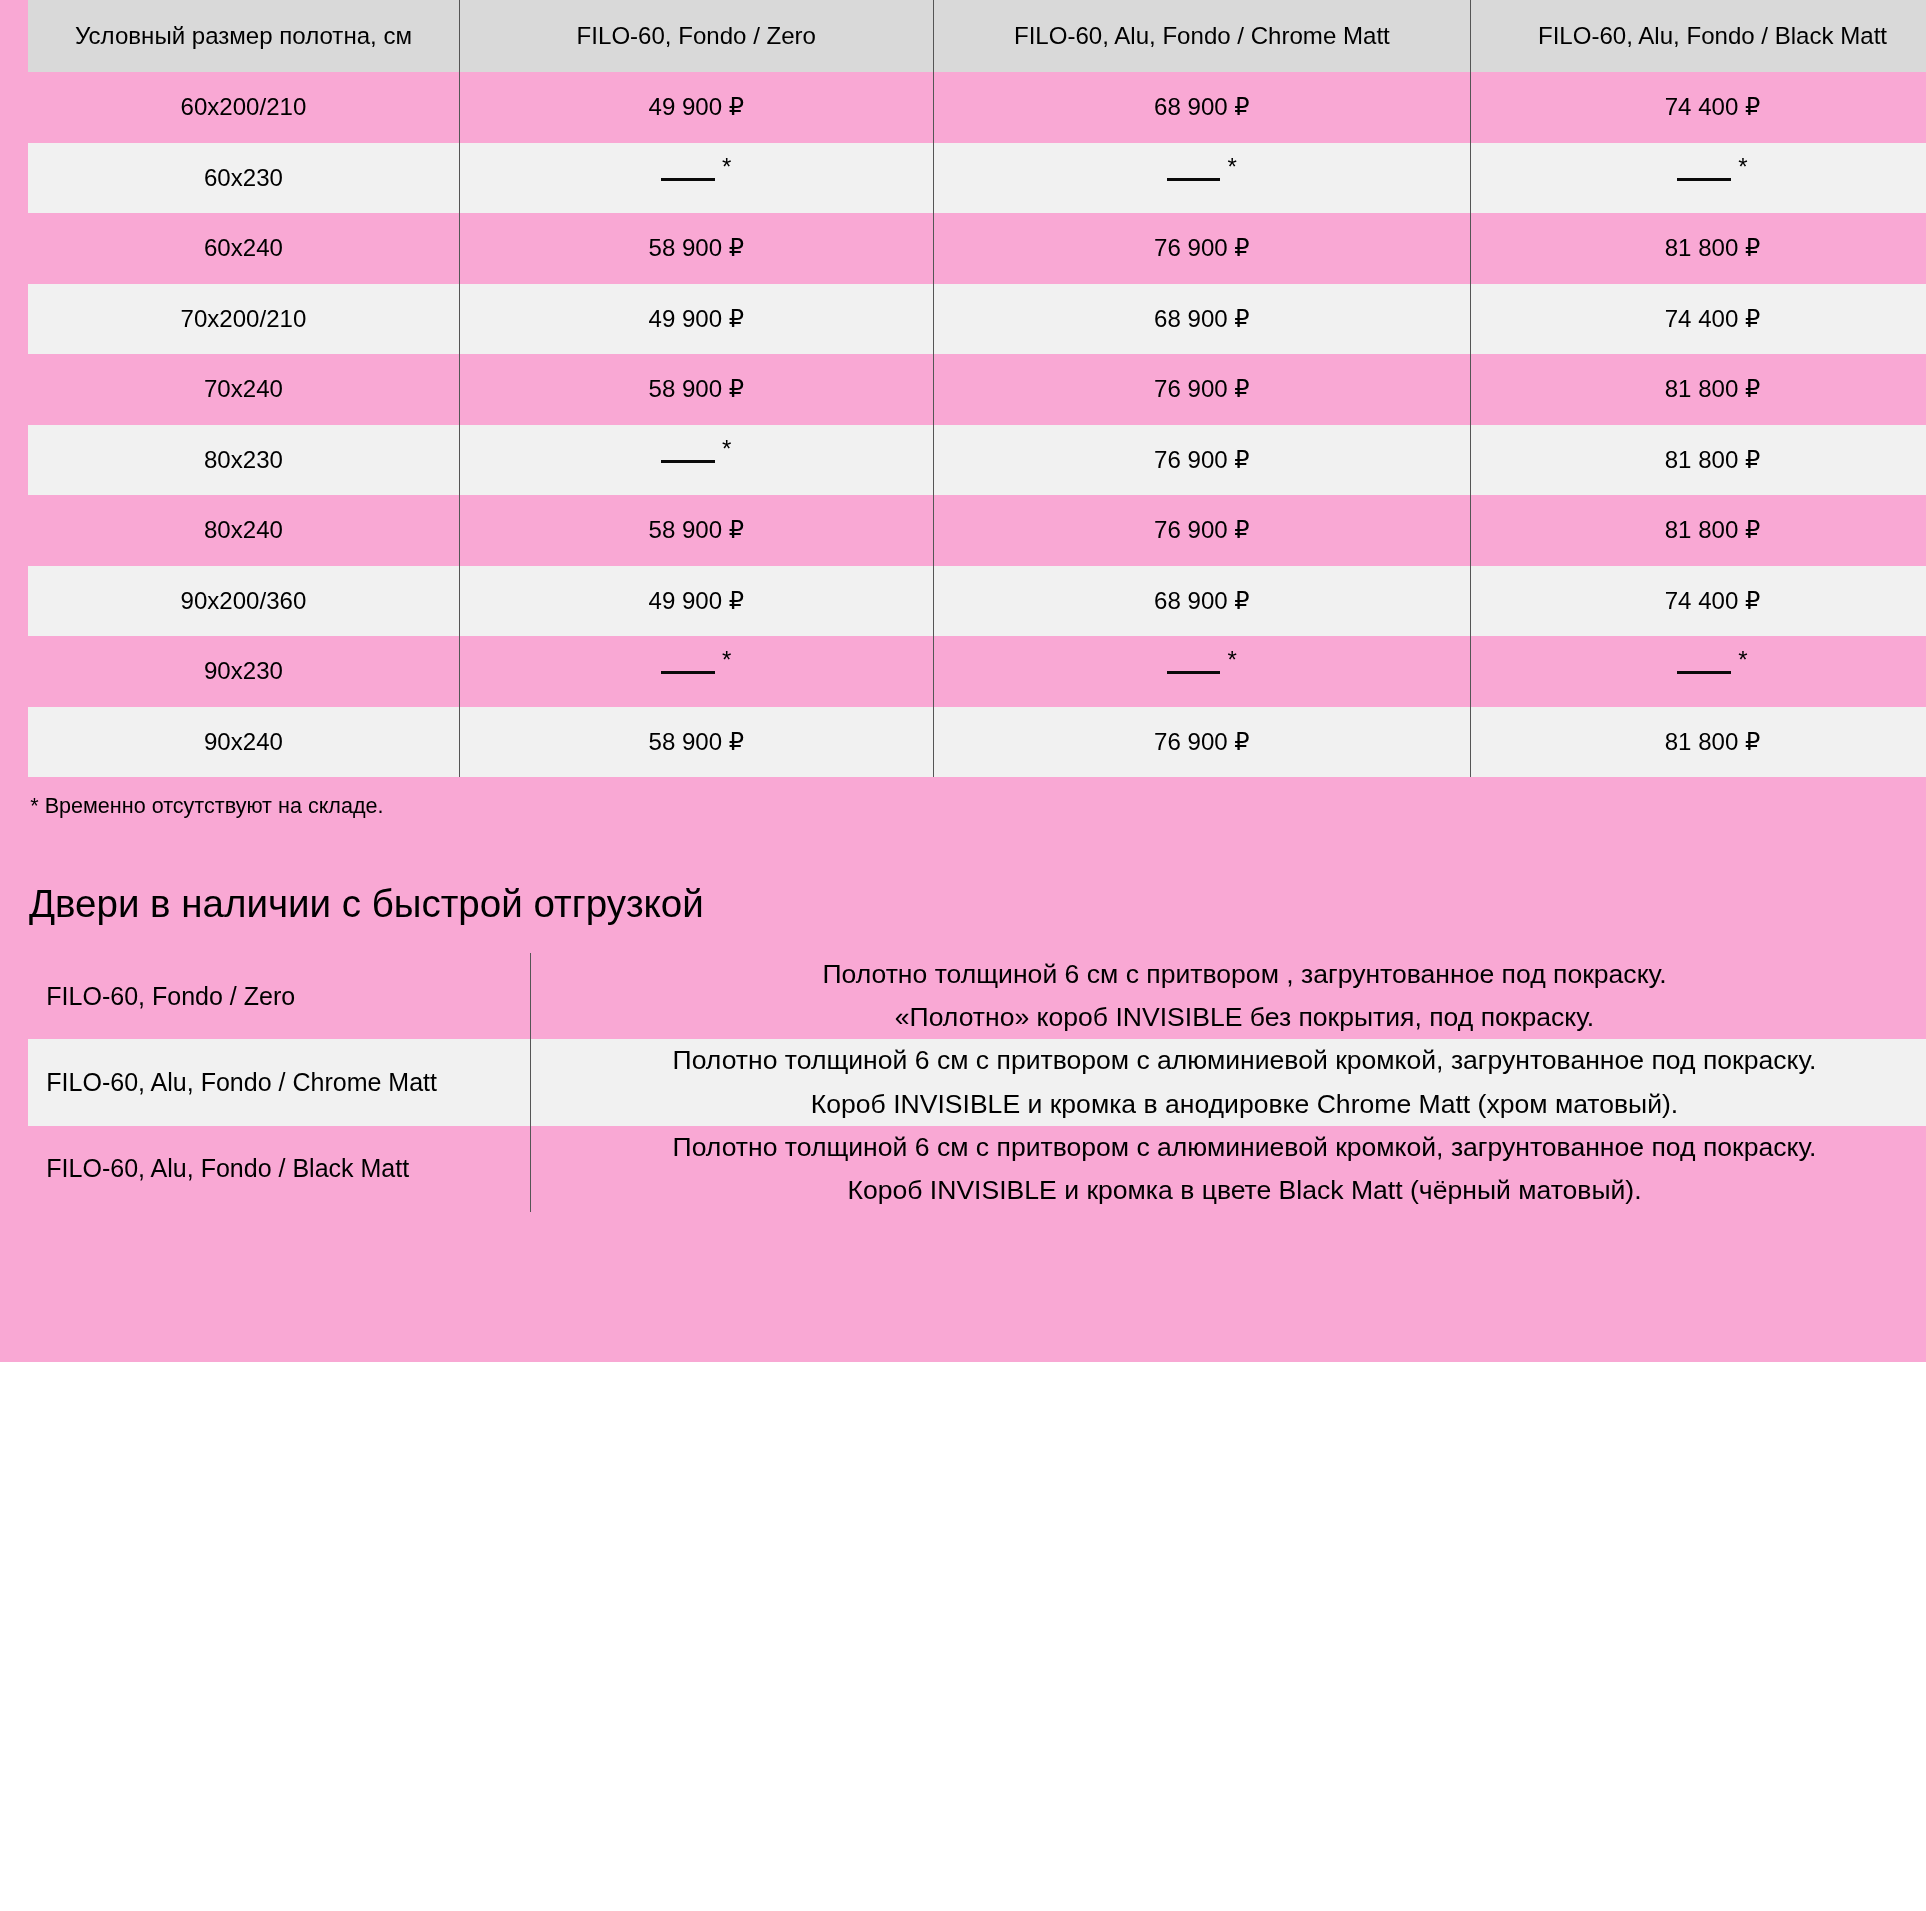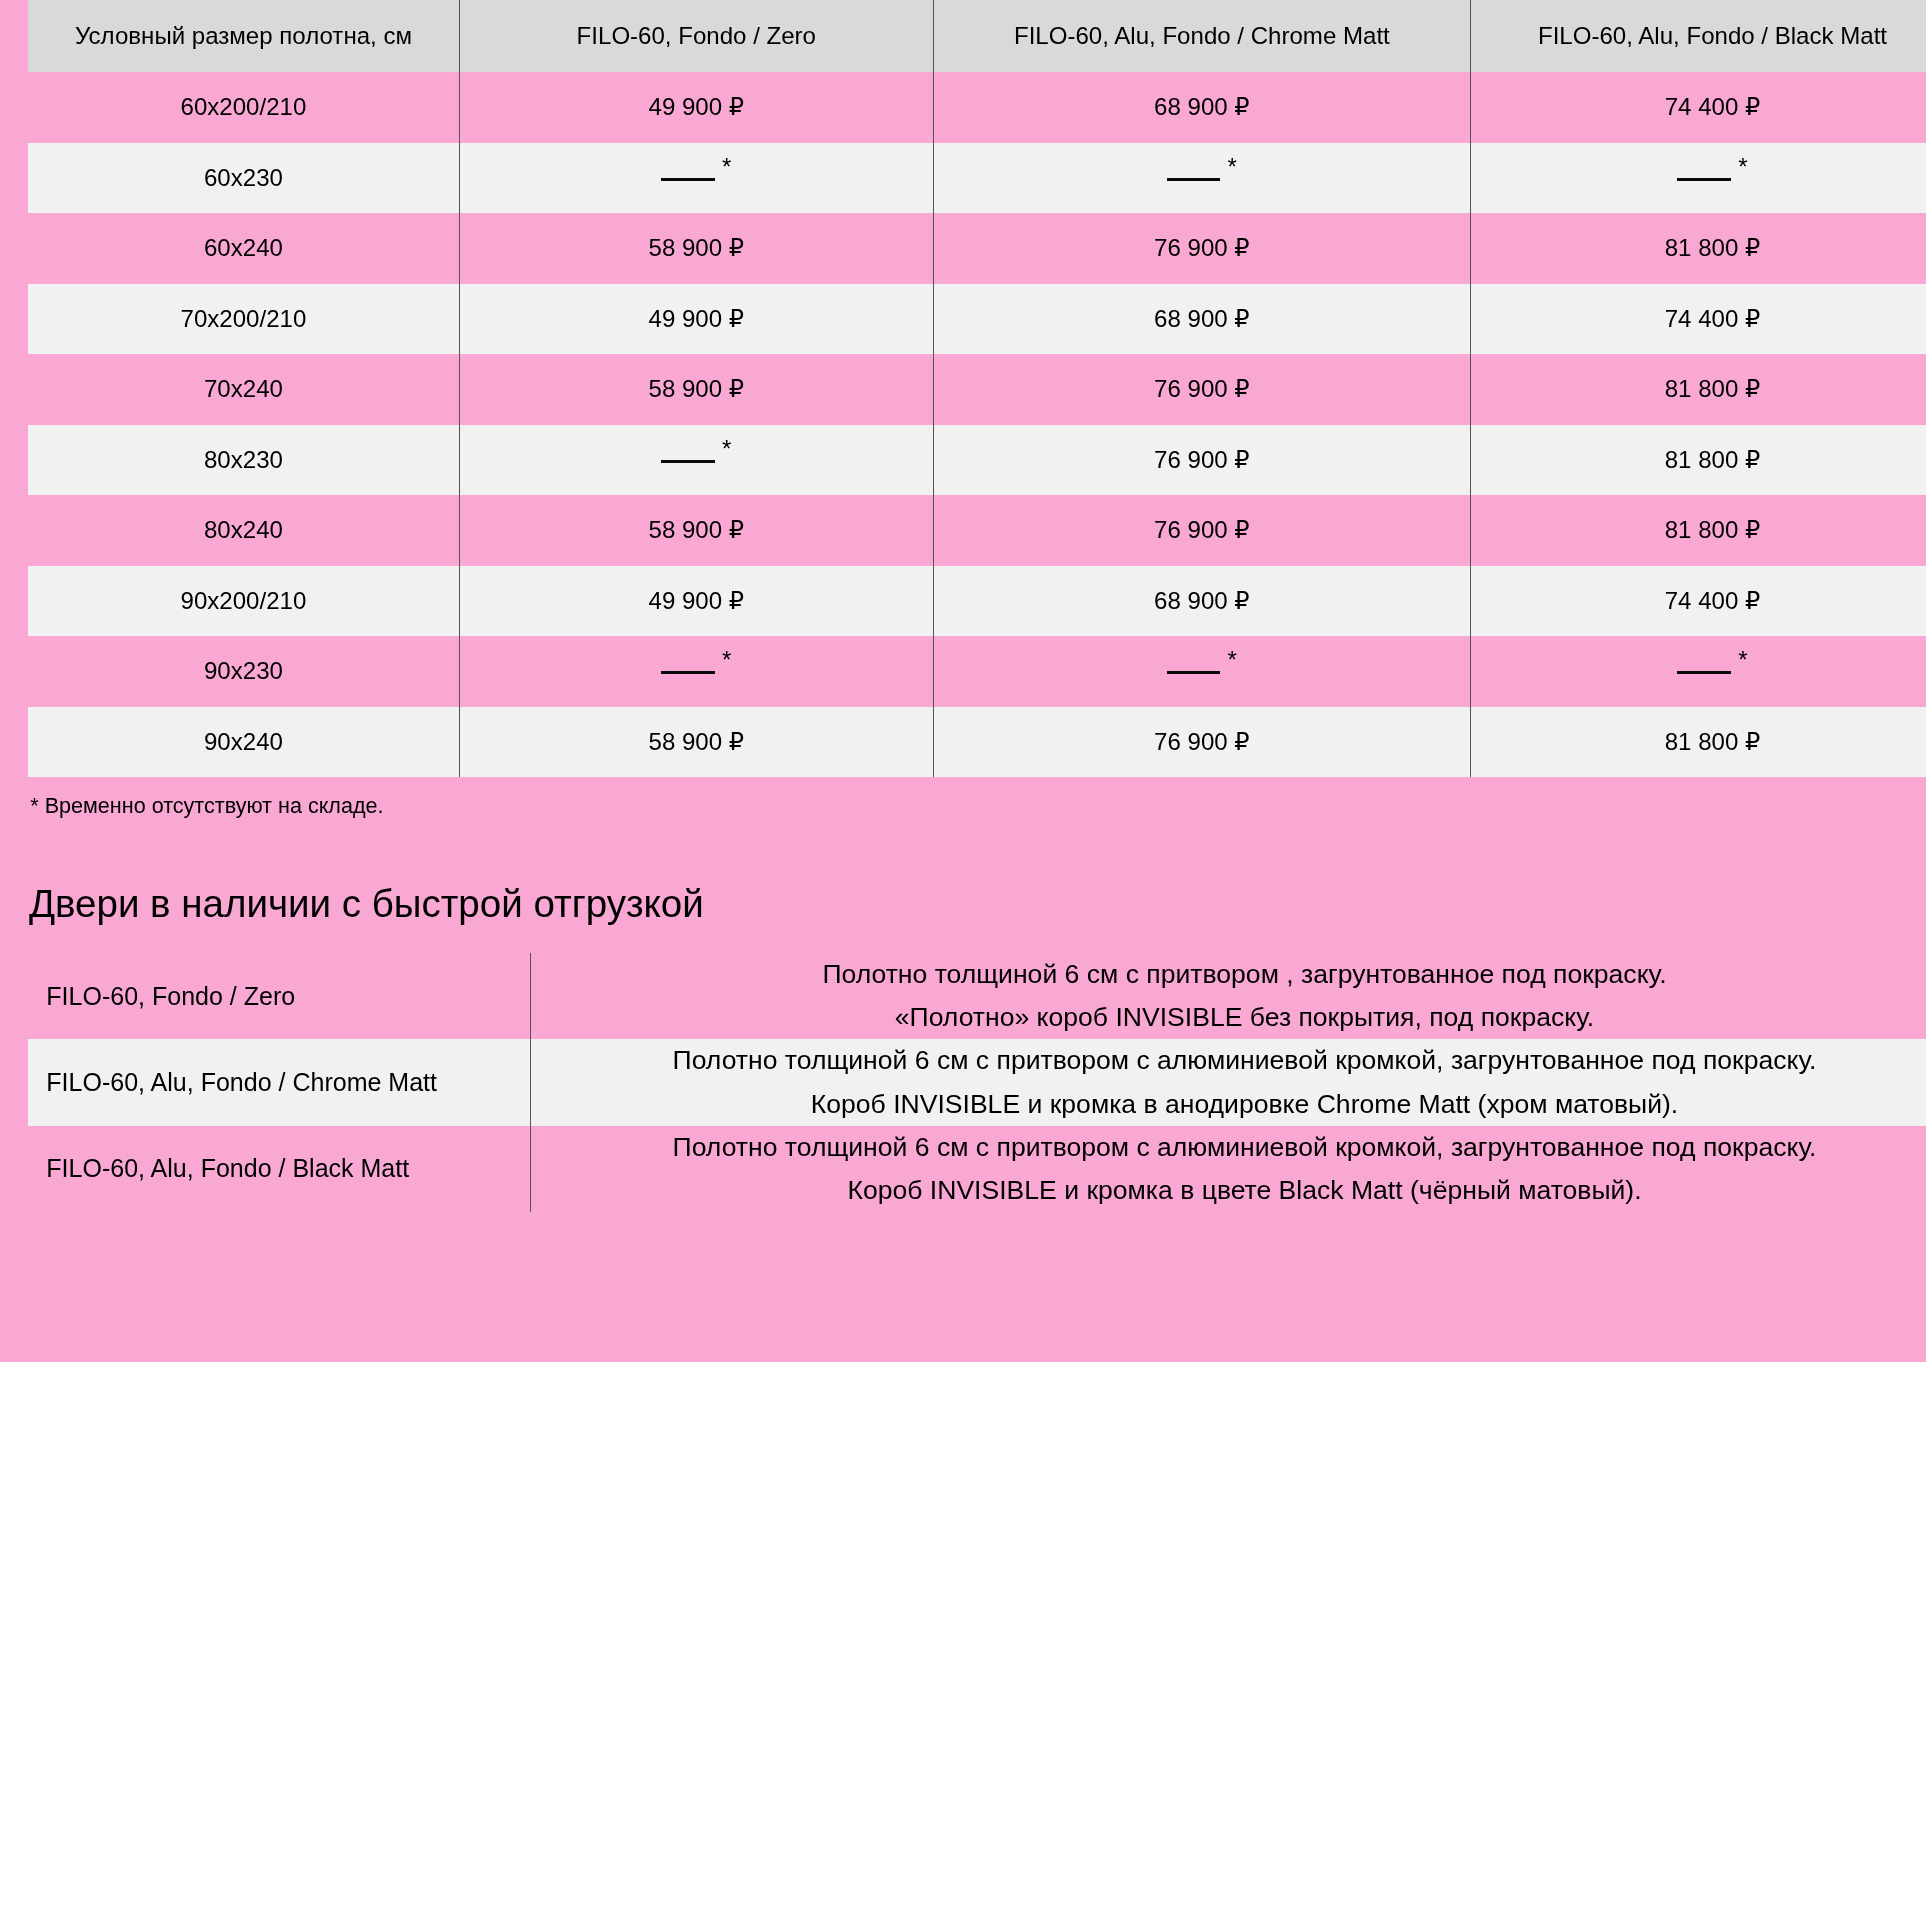--- a/index.html
+++ b/index.html
@@ -166,21 +166,21 @@
         <td>76 900 ₽</td>
         <td>81 800 ₽</td>
       </tr>
       <tr>
         <td>80x240</td>
         <td>58 900 ₽</td>
         <td>76 900 ₽</td>
         <td>81 800 ₽</td>
       </tr>
       <tr>
-        <td>90x200/210</td>
+        <td>90x200/360</td>
         <td>49 900 ₽</td>
         <td>68 900 ₽</td>
         <td>74 400 ₽</td>
       </tr>
       <tr>
         <td>90x230</td>
         <td><span class="na-line"></span><sup class="na-star">*</sup></td>
         <td><span class="na-line"></span><sup class="na-star">*</sup></td>
         <td><span class="na-line"></span><sup class="na-star">*</sup></td>
       </tr>

